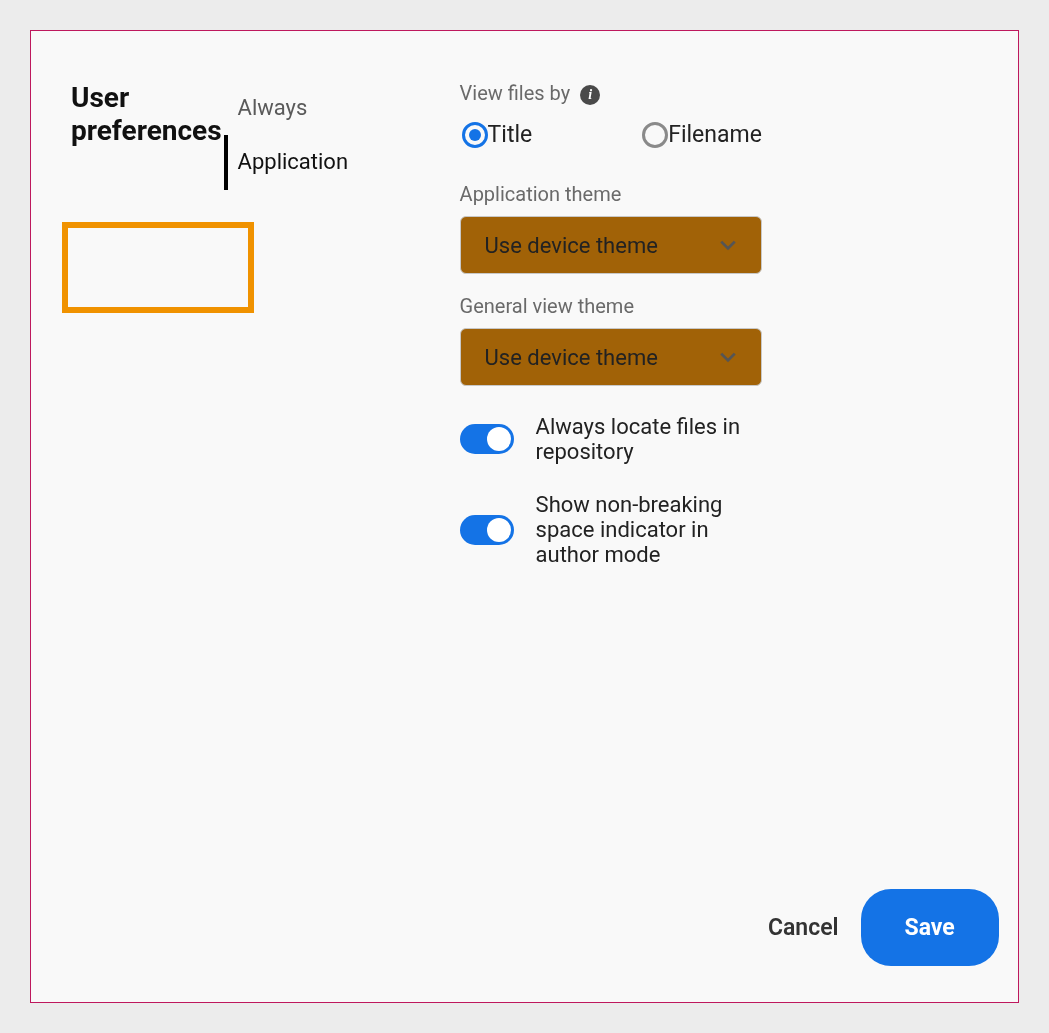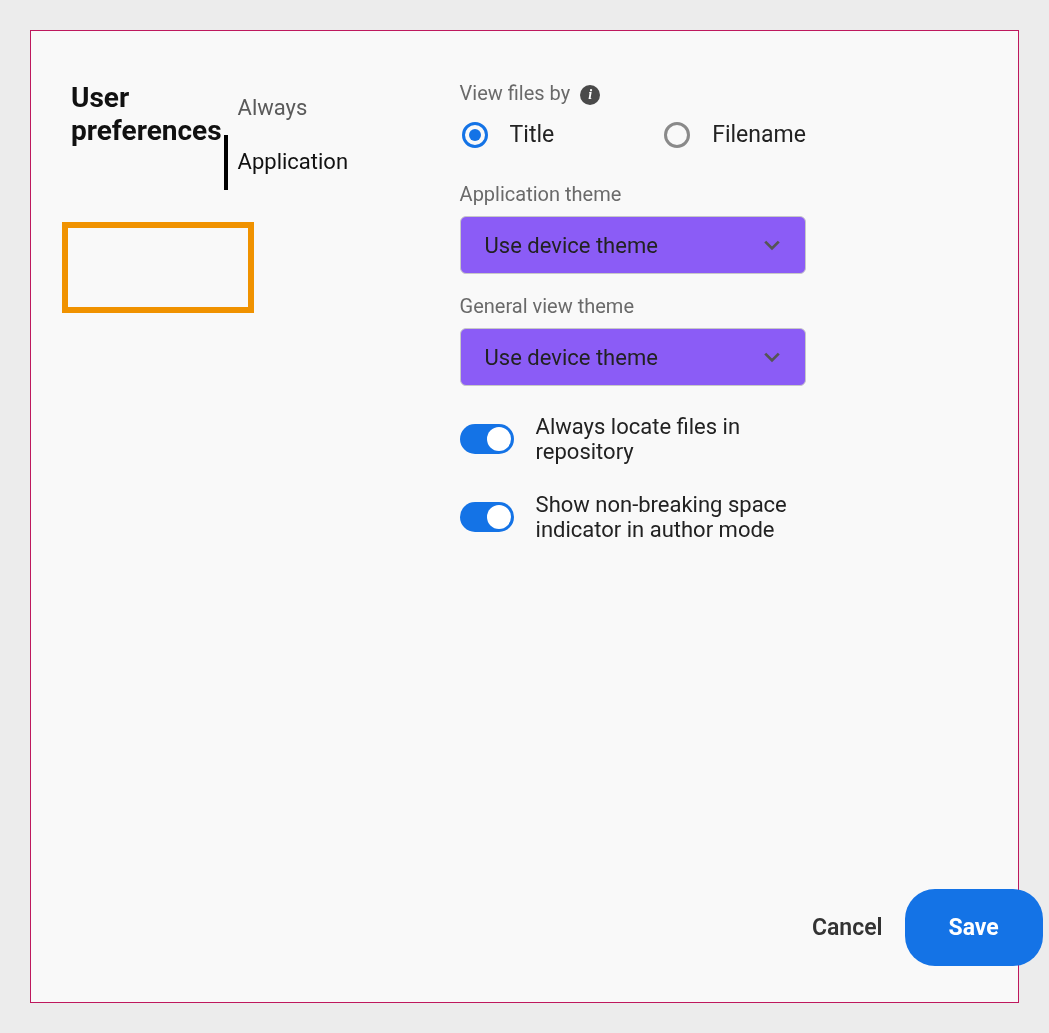--- a/index.html
+++ b/index.html
@@ -93,21 +93,20 @@
     
     .radio-row {
       display: flex;
       gap: 110px;
       margin-bottom: 34px;
       padding-left: 2px;
     }
     .radio-item {
       display: flex;
       align-items: center;
-      gap: 22px;
       cursor: pointer;
     }
     .radio-outer {
       width: 26px;
       height: 26px;
       border-radius: 50%;
       border: 3px solid #8a8a8a;
       display: flex;
       align-items: center;
       justify-content: center;
@@ -132,21 +131,21 @@
     }
     
     .select-group {
       margin-bottom: 20px;
     }
     .select-group .section-label {
       margin-bottom: 10px;
     }
     .select-box {
       border: 1px solid #c8c8c8;
-      background: #8b5cf6;
+      background: #a16207;
       border-radius: 6px;
       height: 58px;
       display: flex;
       align-items: center;
       justify-content: space-between;
       padding: 4px 24px;
       cursor: pointer;
     }
     .select-value {
       font-size: 22px;

